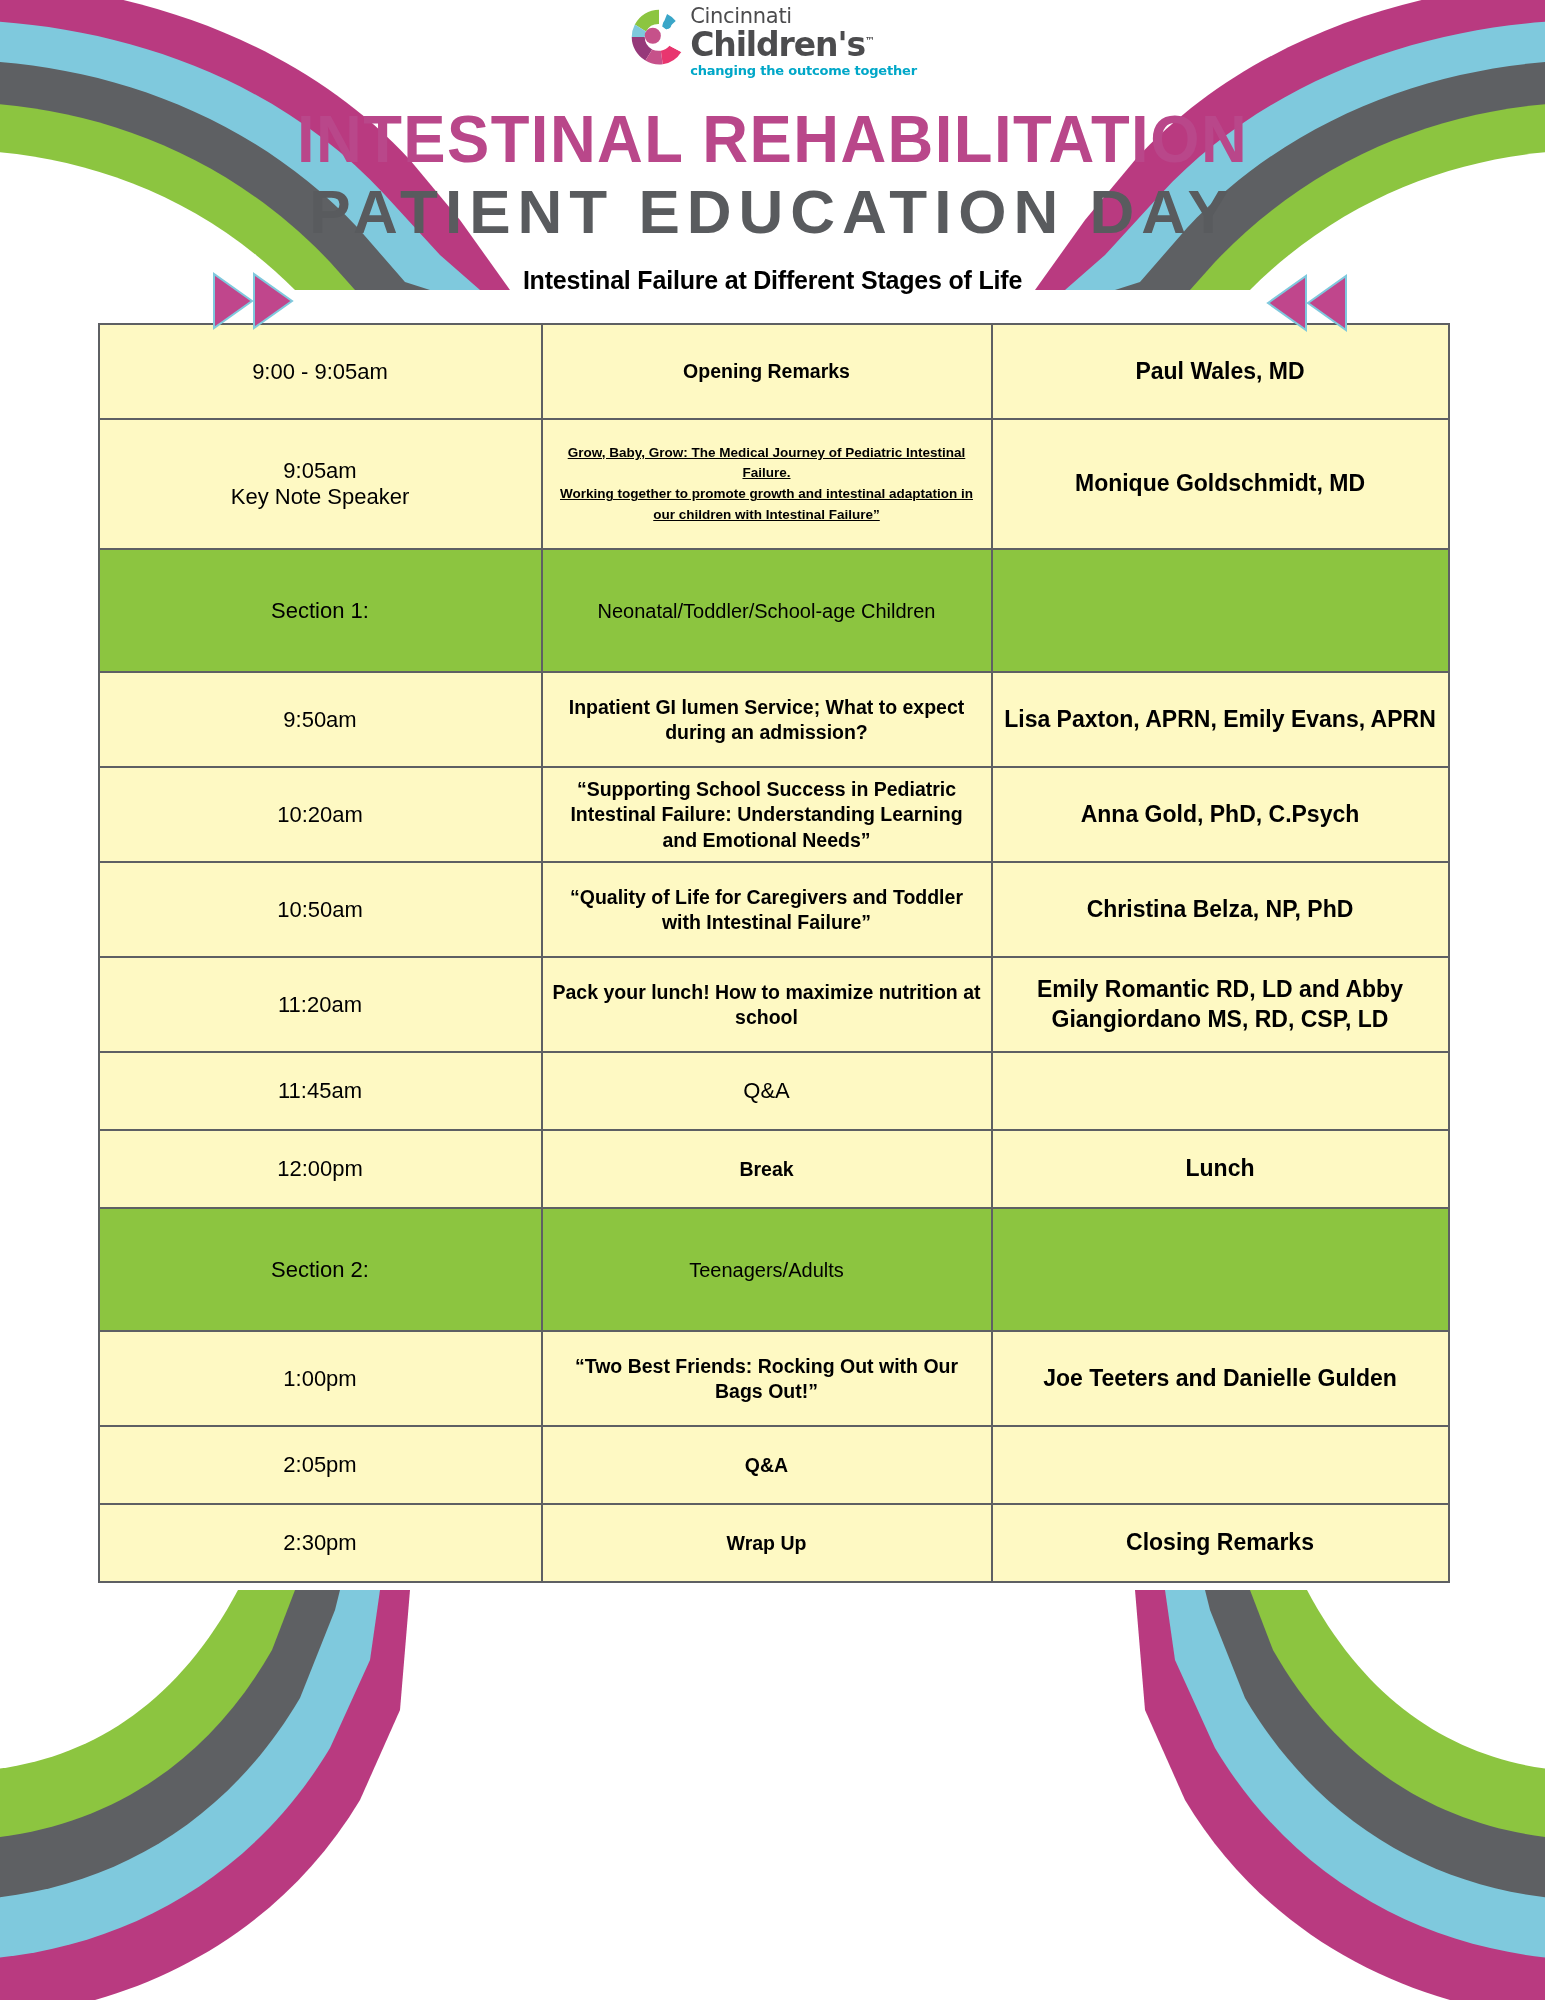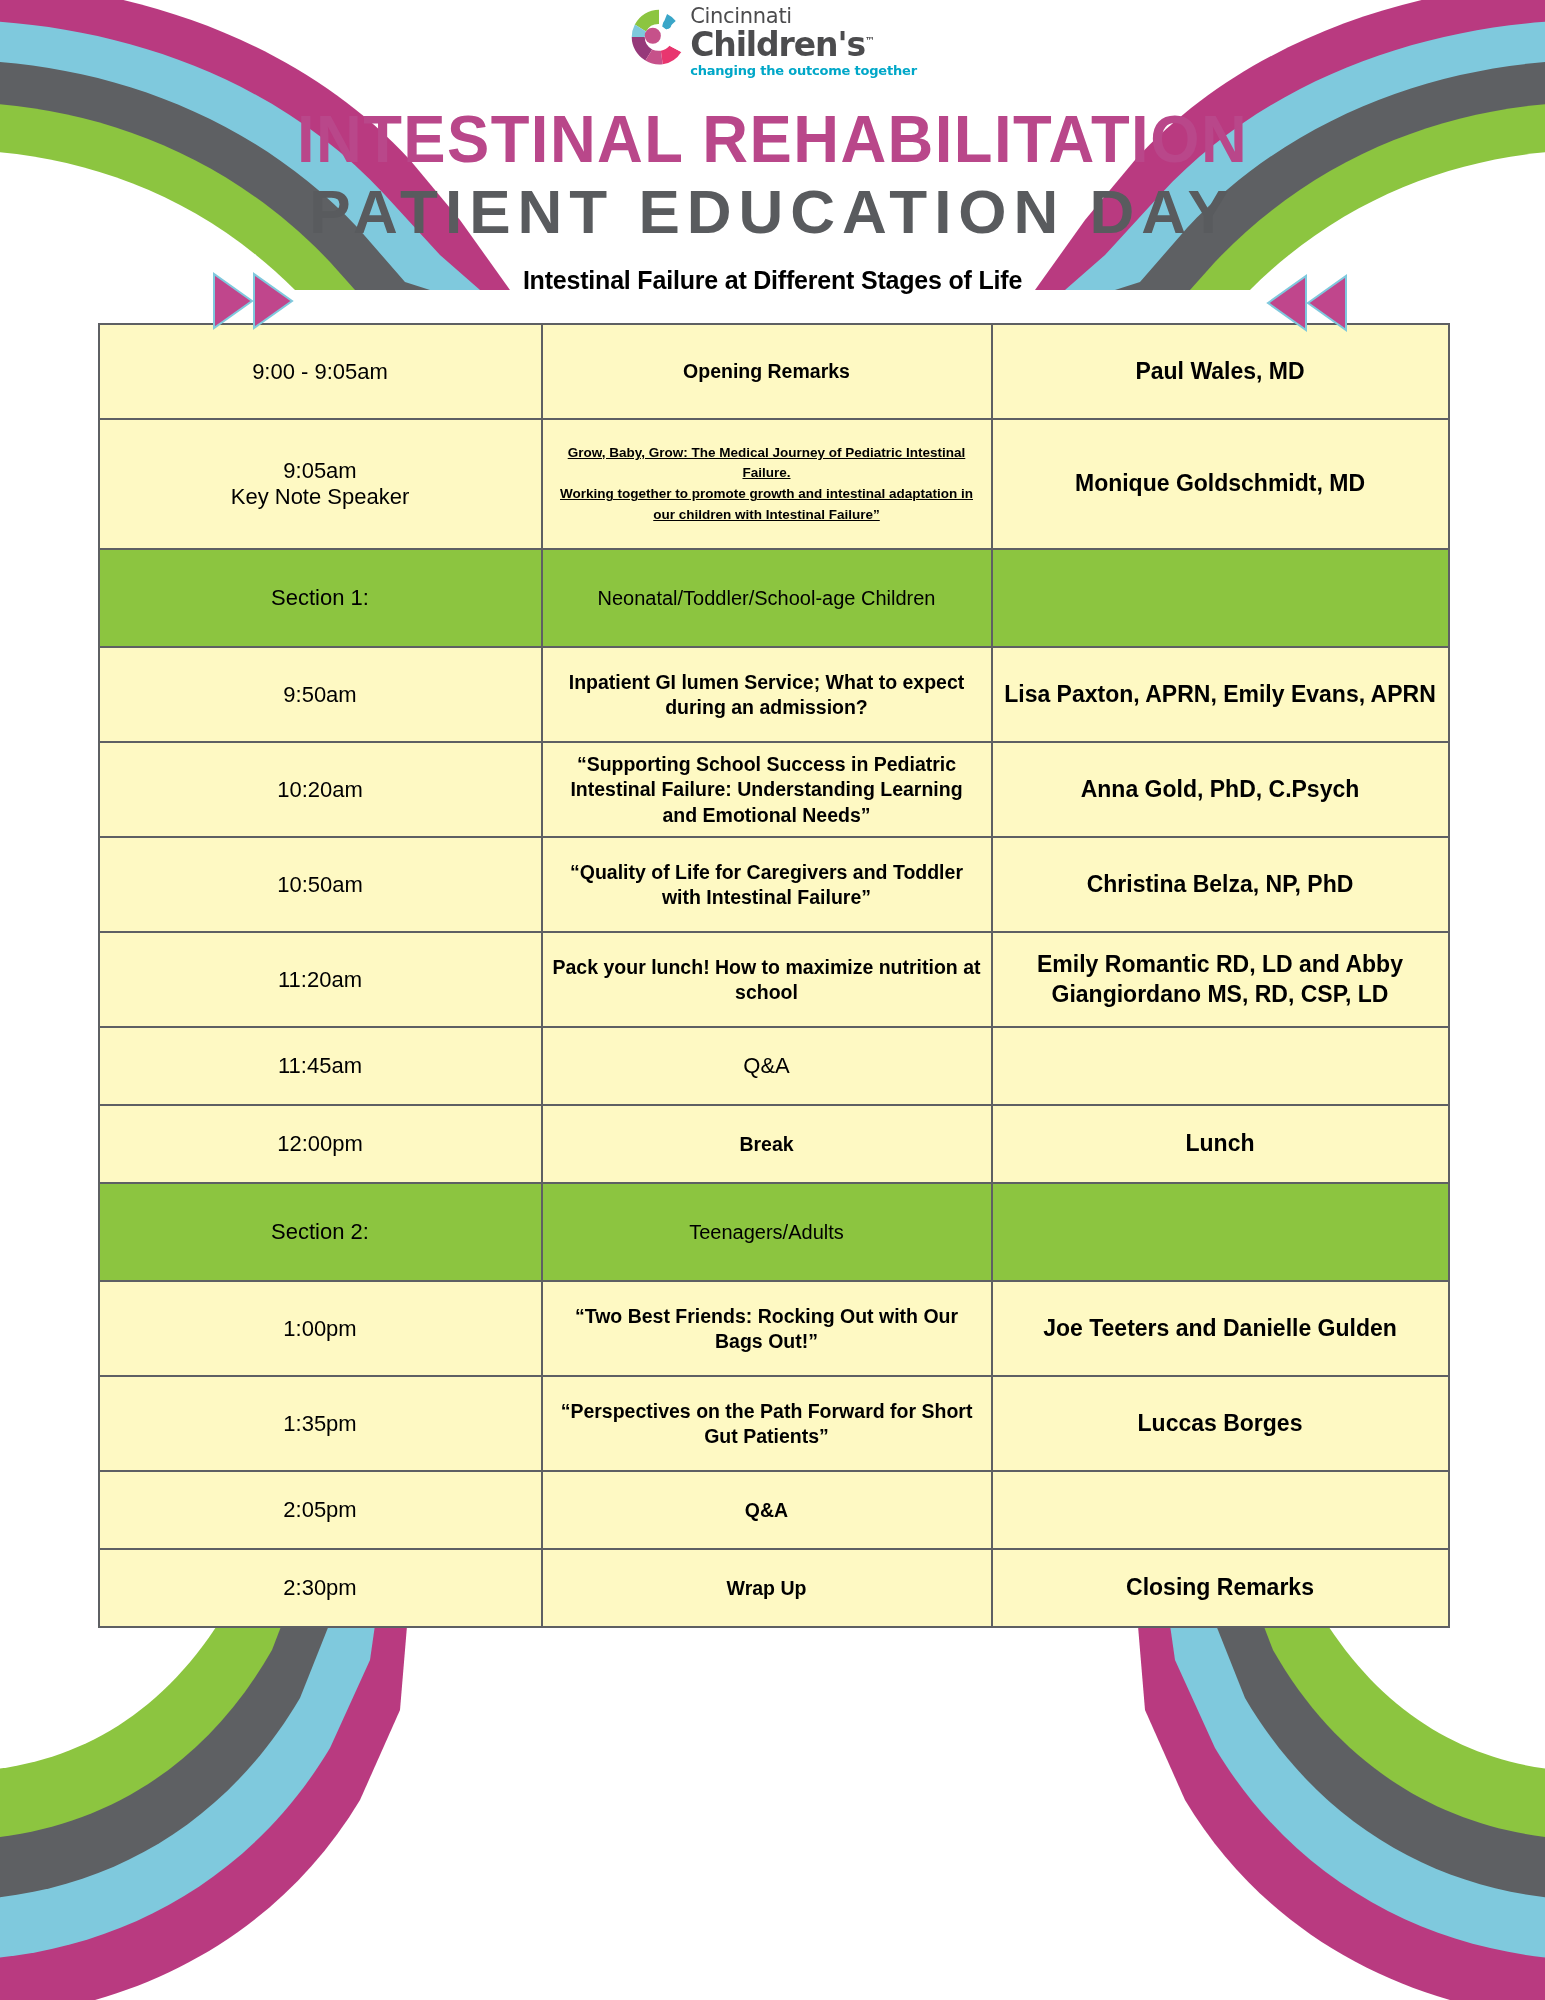--- a/index.html
+++ b/index.html
@@ -130,21 +130,21 @@
   tr.section-row td {
     background: #8cc540;
     font-weight: normal;
   }
   tr.section-row td.time  { font-size: 22px; }
   tr.section-row td.topic { font-size: 20px; font-weight: normal; }
 
   tr.r-tall td { height: 130px; }
   tr.r-med  td { height: 95px; }
   tr.r-short td { height: 78px; }
-  tr.r-sec  td { height: 98px; }
+  tr.r-sec  td { height: 123px; }
 </style>
 </head>
 <body>
 
 <svg class="deco" id="deco-top-left" width="520" height="300" viewBox="0 0 520 300">
   <path d="M -40,-10 C 120,-10 300,40 420,170 L 470,230 L 520,300 L -40,300 Z" fill="#b93a80"></path>
   <path d="M -40,30 C 110,30 280,80 395,205 L 450,265 L 490,300 L -40,300 Z" fill="#7fc9dd"></path>
   <path d="M -40,70 C 100,70 255,118 368,238 L 415,292 L 440,300 L -40,300 Z" fill="#5e6063"></path>
   <path d="M -40,112 C 92,112 232,158 340,272 L 365,300 L -40,300 Z" fill="#8cc540"></path>
   <path d="M -40,160 C 80,160 205,200 305,300 L -40,300 Z" fill="#ffffff"></path>
@@ -273,25 +273,20 @@
         <tr class="section-row r-sec">
           <td class="time">Section 2:</td>
           <td class="topic plain">Teenagers/Adults</td>
           <td class="who"></td>
         </tr>
         <tr class="r-med">
           <td class="time">1:00pm</td>
           <td class="topic plain">“Two Best Friends: Rocking Out with Our Bags Out!”</td>
           <td class="who">Joe Teeters and Danielle Gulden</td>
         </tr>
-        <tr class="r-med">
-          <td class="time">1:35pm</td>
-          <td class="topic plain">“Perspectives on the Path Forward for Short Gut Patients”</td>
-          <td class="who">Luccas Borges</td>
-        </tr>
         <tr class="r-short">
           <td class="time">2:05pm</td>
           <td class="topic plain">Q&amp;A</td>
           <td class="who"></td>
         </tr>
         <tr class="r-short">
           <td class="time">2:30pm</td>
           <td class="topic plain">Wrap Up</td>
           <td class="who">Closing Remarks</td>
         </tr>

